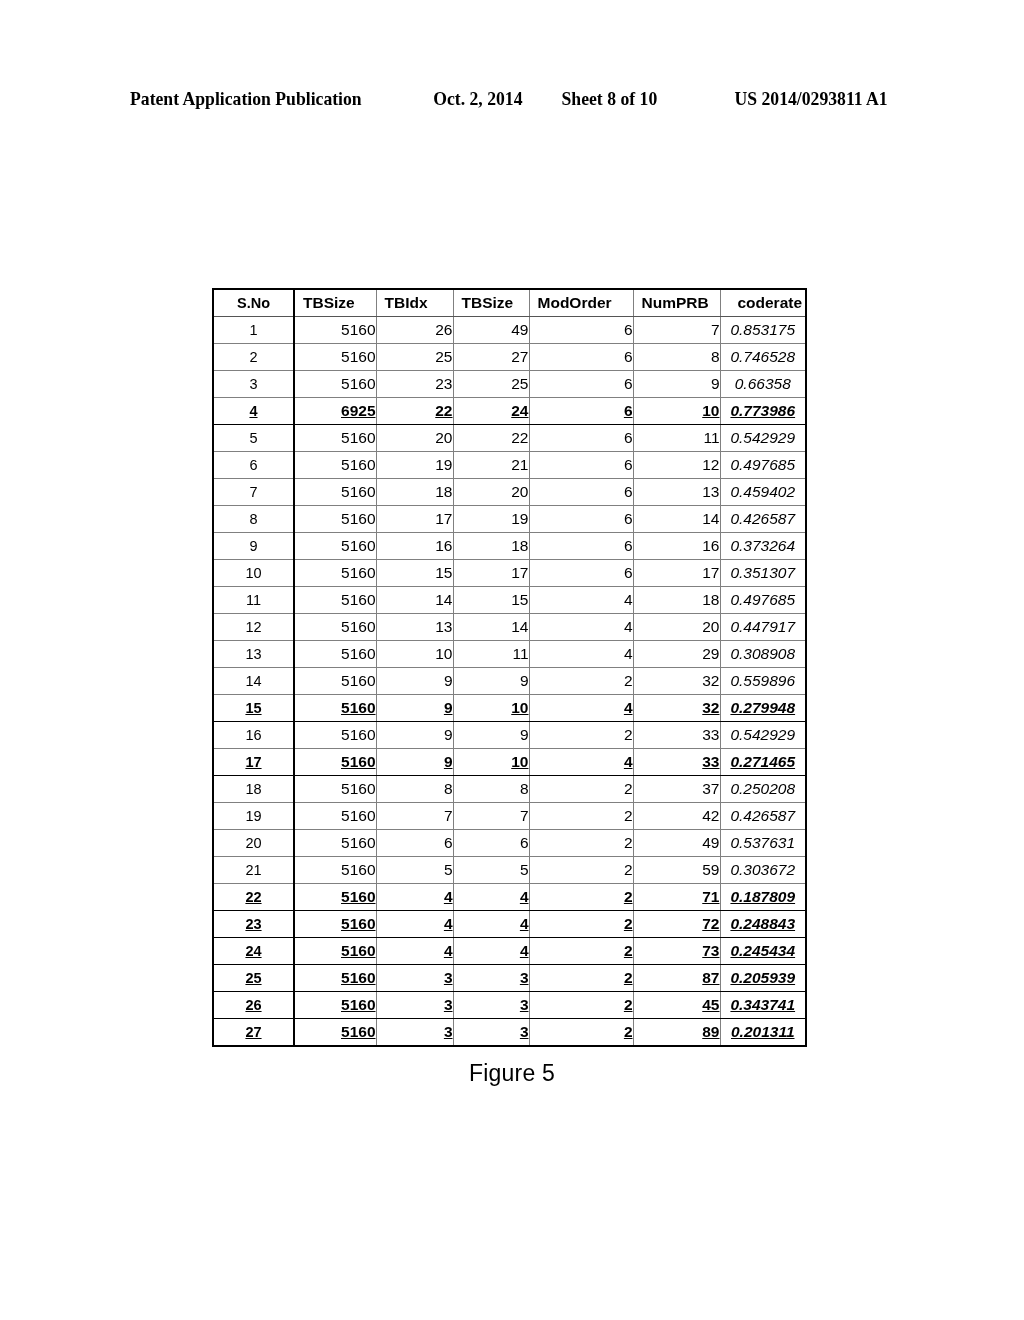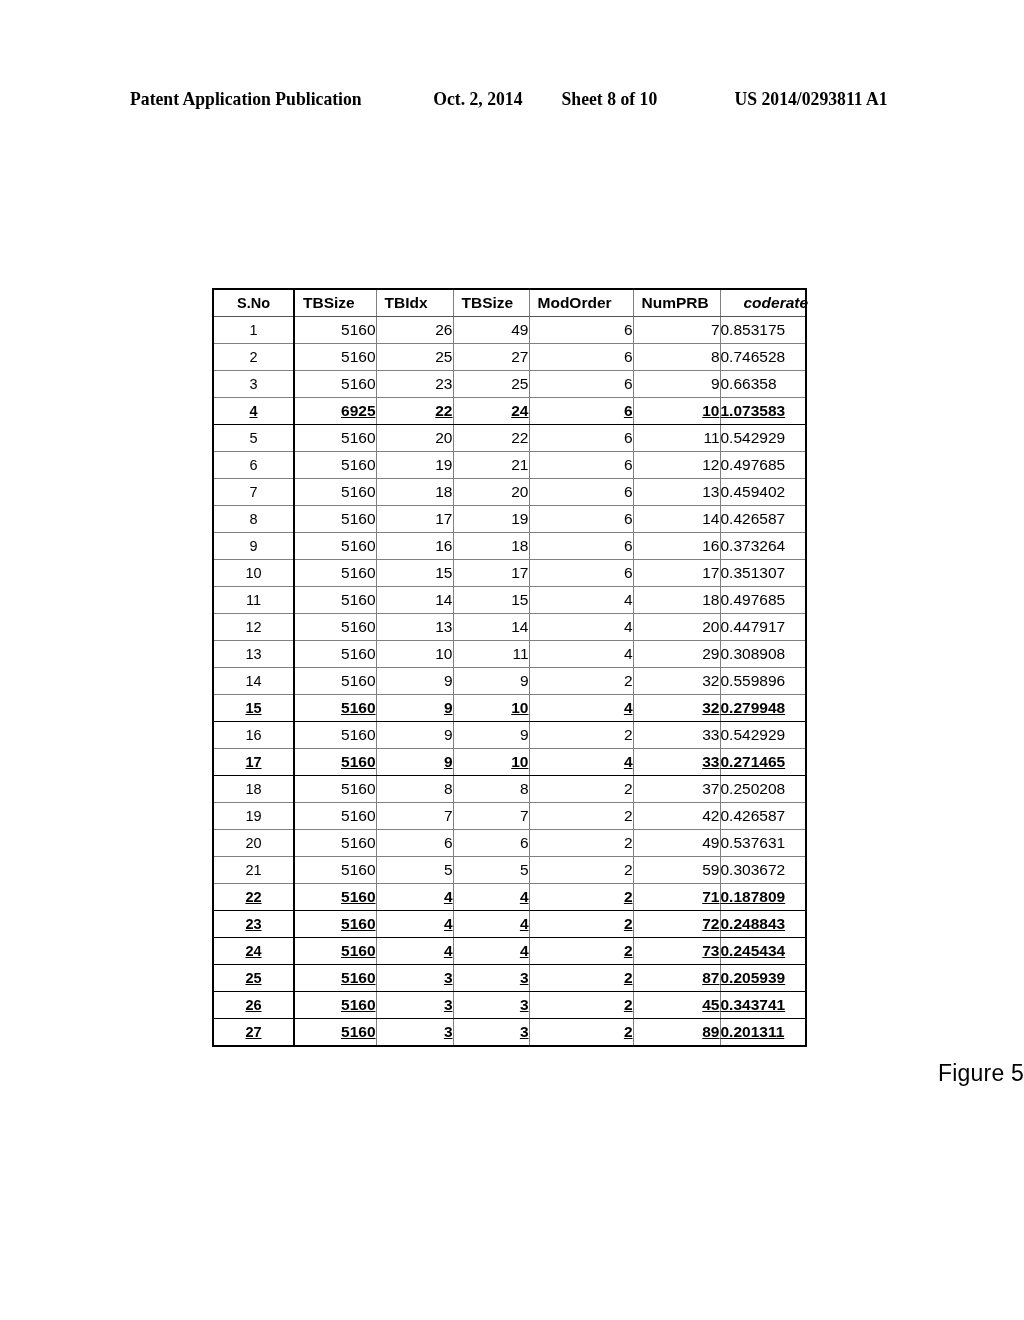--- a/index.html
+++ b/index.html
@@ -84,56 +84,56 @@
   }
   table.fig-table thead th.h-sno {
     text-align: center;
     font-size: 14.5px;
   }
   table.fig-table thead th.h-data {
     text-align: left;
     padding-left: 8px;
   }
   table.fig-table thead th.h-coderate {
-    text-align: left;
-    padding-left: 23px;
-    font-style: italic;
+    text-align: center;
+    padding-left: 14px;
   }
 
   
   td.sno {
     text-align: center;
     font-size: 14.5px;
     padding-bottom: 5px;
   }
   td.num {
     text-align: right;
     padding-right: 7px;
   }
   td.coderate {
-    text-align: left;
+    text-align: center;
     padding-right: 5px;
+    font-style: italic;
   }
 
   
   tr.hl td {
     font-weight: bold;
     text-decoration: underline;
     border-top: 1px solid #000;
     border-bottom: 1px solid #000;
   }
   tr.hl td.sno { font-weight: bold; }
 
   
   .fig-caption {
     position: absolute;
     top: 1060px;
     left: 0;
     width: 1024px;
-    text-align: right;
+    text-align: center;
     font-family: "Liberation Sans", sans-serif;
     font-size: 23px;
     letter-spacing: 0.2px;
   }
 </style>
 </head>
 <body>
 
 <div class="page-header">
   <span class="hdr-pub">Patent Application Publication</span>
@@ -192,21 +192,21 @@
           <td class="num">9</td>
           <td class="coderate">0.66358</td>
         </tr>
         <tr class="hl">
           <td class="sno">4</td>
           <td class="num">6925</td>
           <td class="num">22</td>
           <td class="num">24</td>
           <td class="num">6</td>
           <td class="num">10</td>
-          <td class="coderate">1.073583</td>
+          <td class="coderate">0.773986</td>
         </tr>
         <tr>
           <td class="sno">5</td>
           <td class="num">5160</td>
           <td class="num">20</td>
           <td class="num">22</td>
           <td class="num">6</td>
           <td class="num">11</td>
           <td class="coderate">0.542929</td>
         </tr>

